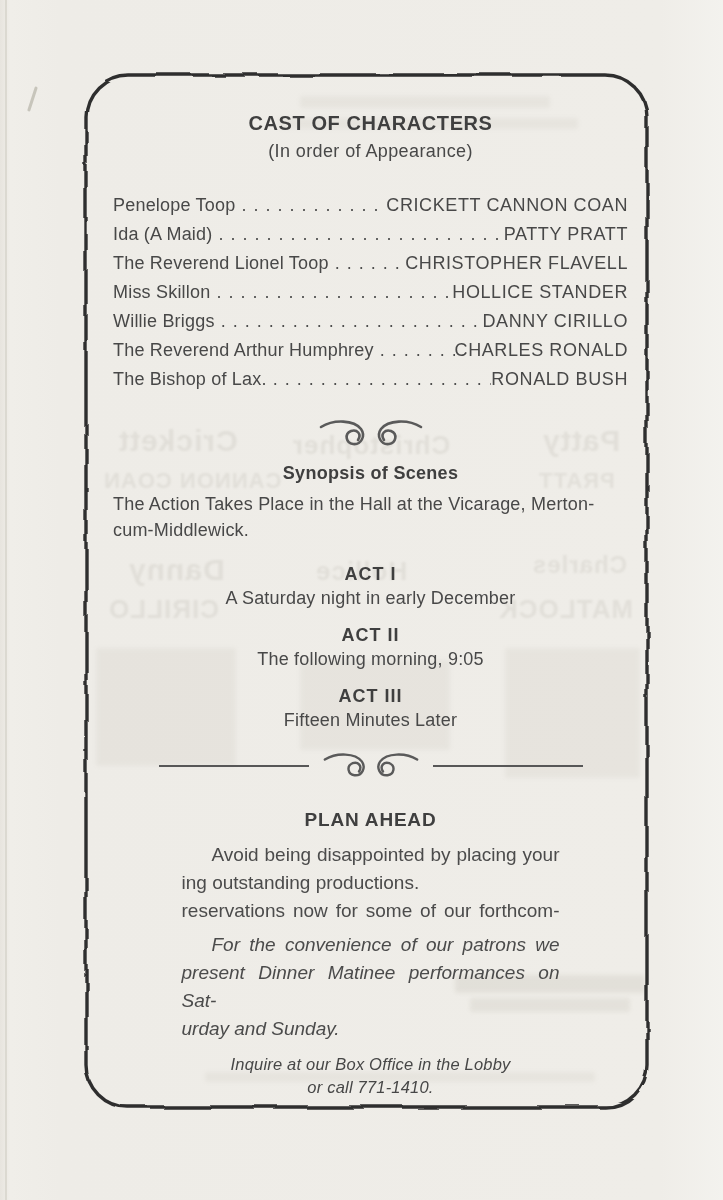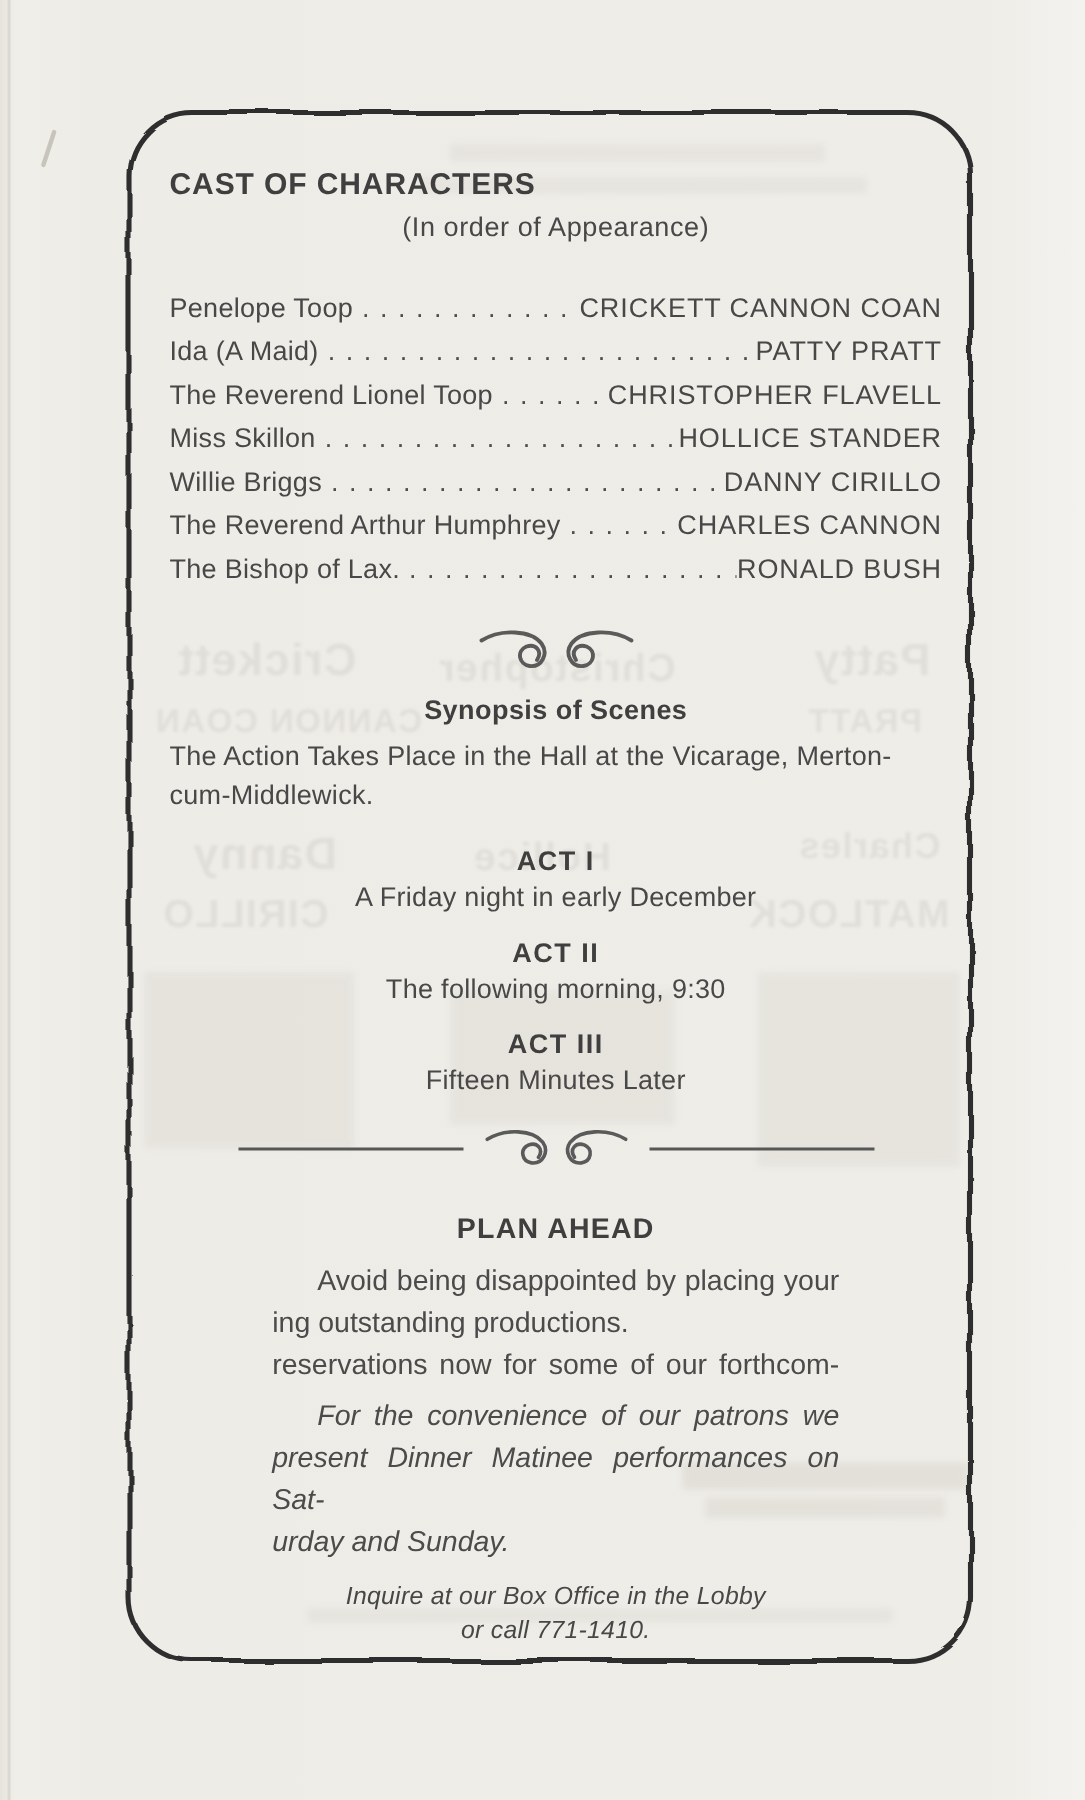--- a/index.html
+++ b/index.html
@@ -32,21 +32,21 @@
   .ghost-block{
     position:absolute;background:#a49f90;opacity:.10;filter:blur(2px);border-radius:2px;
   }
   
   .content{
     position:absolute;left:85px;top:74px;width:563px;height:1034px;
     box-sizing:border-box;padding:36px 20px 0 28px;
     color:#484848;
   }
   .cast-title{
-    font-weight:bold;font-size:20px;line-height:26px;
+    text-align:center;font-weight:bold;font-size:20px;line-height:26px;
     letter-spacing:.6px;color:#3f3f3f;
   }
   .cast-subtitle{
     text-align:center;font-size:18px;line-height:23px;margin-top:4px;
     letter-spacing:.4px;
   }
   .cast-list{margin-top:32px;}
   .cast-row{
     display:flex;align-items:baseline;height:29px;
     font-size:18px;letter-spacing:.2px;white-space:nowrap;
@@ -152,21 +152,21 @@
         <span class="cast-actor">HOLLICE STANDER</span>
       </div>
       <div class="cast-row">
         <span class="cast-character">Willie Briggs</span>
         <span class="leader-dots">. . . . . . . . . . . . . . . . . . . . . . . . . . . . . . . . . . . . . . . . . . . . . . . . . . . . . . . . . . . .</span>
         <span class="cast-actor">DANNY CIRILLO</span>
       </div>
       <div class="cast-row">
         <span class="cast-character">The Reverend Arthur Humphrey</span>
         <span class="leader-dots">. . . . . . . . . . . . . . . . . . . . . . . . . . . . . . . . . . . . . . . . . . . . . . . . . . . . . . . . . . . .</span>
-        <span class="cast-actor">CHARLES CANNON</span>
+        <span class="cast-actor">CHARLES RONALD</span>
       </div>
       <div class="cast-row">
         <span class="cast-character">The Bishop of Lax.</span>
         <span class="leader-dots">. . . . . . . . . . . . . . . . . . . . . . . . . . . . . . . . . . . . . . . . . . . . . . . . . . . . . . . . . . . .</span>
         <span class="cast-actor">RONALD BUSH</span>
       </div>
     </div>
 
     <div class="ornament">
       <svg width="104" height="32" viewBox="0 0 104 32">
@@ -182,25 +182,25 @@
     </div>
 
     <div class="syn-title">Synopsis of Scenes</div>
     <div class="syn-text">
       <span class="pline">The Action Takes Place in the Hall at the Vicarage, Merton-</span>
       <span class="pline">cum-Middlewick.</span>
     </div>
 
     <div class="act first">
       <div class="act-name">ACT I</div>
-      <div class="act-desc">A Friday night in early December</div>
+      <div class="act-desc">A Saturday night in early December</div>
     </div>
     <div class="act">
       <div class="act-name">ACT II</div>
-      <div class="act-desc">The following morning, 9:30</div>
+      <div class="act-desc">The following morning, 9:05</div>
     </div>
     <div class="act">
       <div class="act-name">ACT III</div>
       <div class="act-desc">Fifteen Minutes Later</div>
     </div>
 
     <div class="divider">
       <span class="rule"></span>
       <span class="mid">
         <svg width="96" height="30" viewBox="0 0 104 32">

